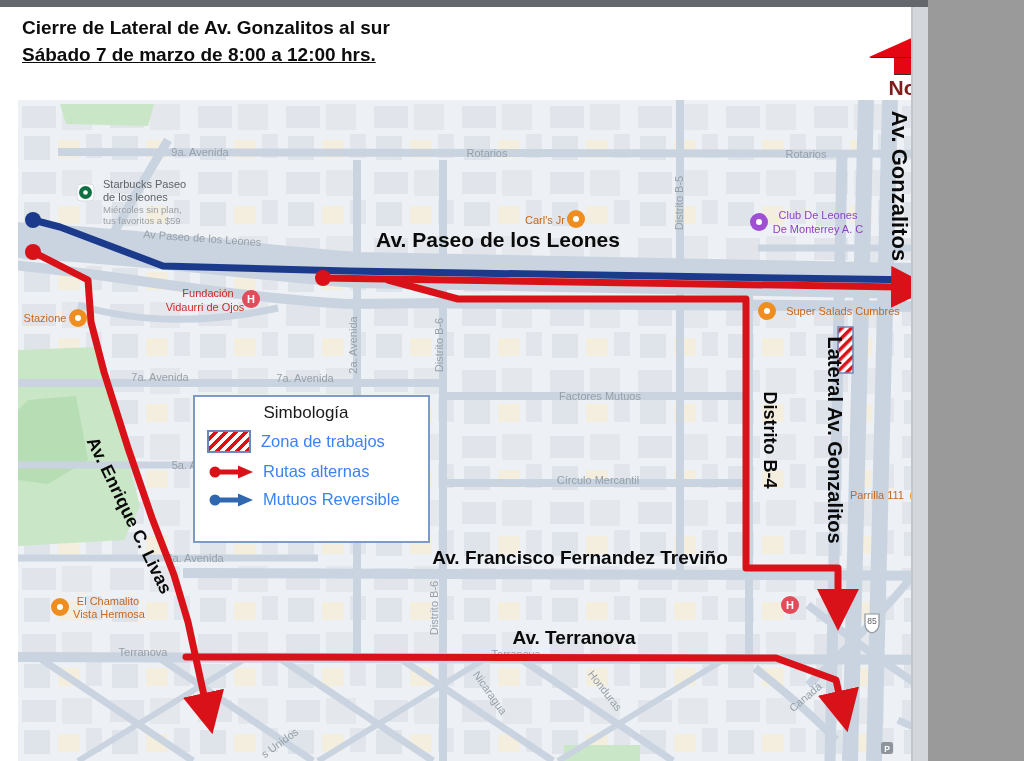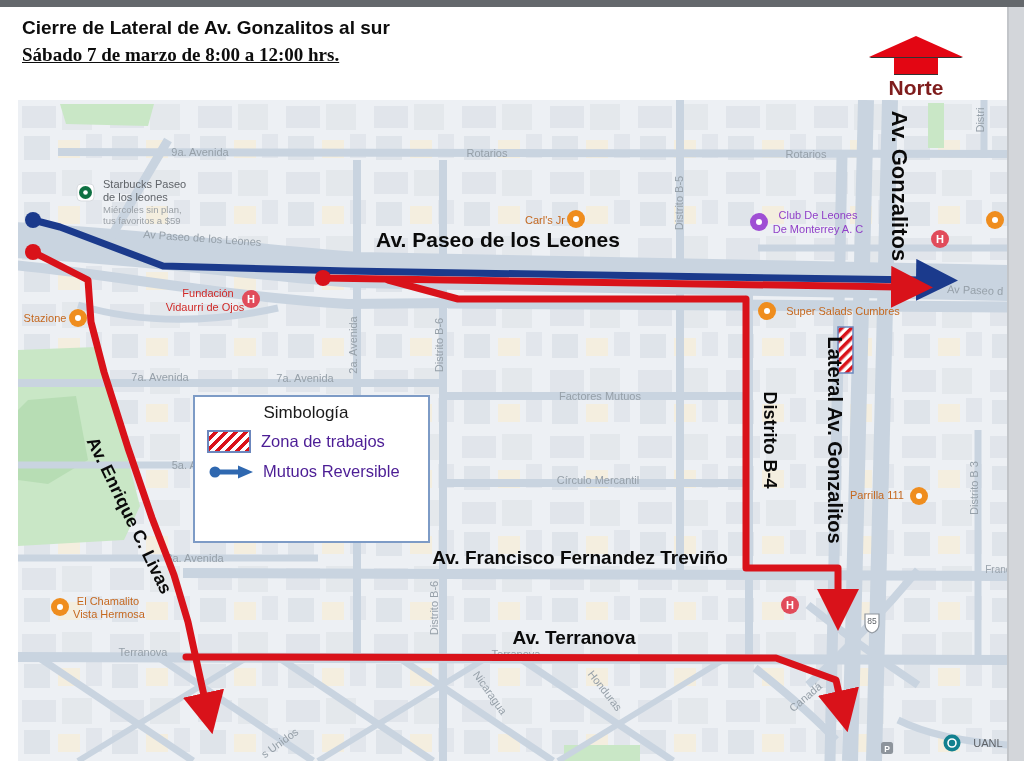--- a/index.html
+++ b/index.html
@@ -1,22 +1,22 @@
 <!DOCTYPE html>
 <html style="--route-red: #d9121a; --route-blue: #1b3a8c; --legend-arrow-blue: #2f68b0; --north-red: #e30613; --work-zone-border: #6b86bd;"><head>
 <meta charset="utf-8">
 <style>
   html,body{margin:0;padding:0;background:#9a9a9a;}
-  .page{position:relative;width:1024px;height:761px;background:#ffffff;overflow:hidden;
+  .page{position:relative;width:928px;height:761px;background:#ffffff;overflow:hidden;
         font-family:"Liberation Sans",sans-serif;}
   .top-strip{position:absolute;left:0;top:0;width:1024px;height:7px;background:#64686c;}
   .right-strip{position:absolute;right:0;top:7px;width:15px;height:754px;background:#d3d6da;border-left:2px solid #c2c5c9;}
   .header{position:absolute;left:22px;top:14px;width:830px;color:#0d0d0d;}
   .header .t{font-size:19px;font-weight:bold;line-height:27px;white-space:nowrap;}
-  .header .t.u{text-decoration:underline;font-family:Liberation Serif, serif;}
+  .header .t.u{text-decoration:underline;}
   .north{position:absolute;left:866px;top:36px;width:100px;text-align:center;}
   .north .head{width:0;height:0;margin:0 auto;border-left:47px solid transparent;border-right:47px solid transparent;border-bottom:21px solid var(--north-red,#e30613);filter:drop-shadow(0 1px 0 #333);}
   .north .shaft{width:44px;height:17px;margin:0 auto;background:var(--north-red,#e30613);box-shadow:0 1px 0 #333;}
   .north .cap{font-size:21px;font-weight:bold;color:#7f1d1d;margin-top:2px;}
   .mapwrap{position:absolute;left:18px;top:100px;width:990px;height:661px;}
   svg text{font-family:"Liberation Sans",sans-serif;}
   .lbl{font-size:11px;fill:#96a0a9;}
   .lbl2{font-size:10px;fill:#9aa3ac;}
   .poi-gray{font-size:11px;fill:#5f6368;}
   .poi-promo{font-size:9.5px;fill:#9aa0a6;}
@@ -24,21 +24,21 @@
   .poi-red{font-size:11px;fill:#d02a28;}
   .poi-purple{font-size:11px;fill:#9040c8;}
   .bold-lbl{font-weight:bold;fill:#0a0a0a;}
   .road{stroke:#c9d4e0;fill:none;}
   .rb{stroke:var(--route-blue,#1b3a8c);stroke-width:7;fill:none;stroke-linejoin:round;stroke-linecap:round;}
   .rr{stroke:var(--route-red,#d9121a);stroke-width:7;fill:none;stroke-linejoin:round;stroke-linecap:round;}
   .legend{position:absolute;left:193px;top:395px;width:237px;height:148px;background:#ffffff;
           border:2px solid #7d9bc6;box-sizing:border-box;padding:6px 23px 4px 12px;z-index:5;}
   .legend .ltitle{text-align:center;font-size:17px;color:#1a1a1a;margin-bottom:7px;}
   .lrow{display:flex;align-items:center;margin-bottom:9px;}
-  .lrow .txt{font-size:16.5px;color:#4c1d95;margin-left:10px;}
+  .lrow .txt{font-size:16.5px;color:#3b82f6;margin-left:10px;}
   .hatch-sw{width:44px;height:23px;border:2px solid #6b86bd;box-sizing:border-box;
             background:repeating-linear-gradient(135deg,#ffffff 0 3.5px,var(--route-red,#d9121a) 3.5px 7px);}
 </style>
 </head>
 <body>
 
 <div class="page">
   <div class="top-strip"></div>
 
   <div class="header">
@@ -240,20 +240,28 @@
   </div>
 
   <div class="legend">
     <div class="ltitle">Simbología</div>
     <div class="lrow">
       <div class="hatch-sw"></div>
       <div class="txt">Zona de trabajos</div>
     </div>
     <div class="lrow">
       <svg width="46" height="16">
+        <line x1="8" y1="8" x2="33" y2="8" style="stroke:var(--route-red,#d9121a)" stroke-width="5"></line>
+        <circle cx="8" cy="8" r="5.5" style="fill:var(--route-red,#d9121a)"></circle>
+        <polygon points="31,1.5 46,8 31,14.5" style="fill:var(--route-red,#d9121a)"></polygon>
+      </svg>
+      <div class="txt">Rutas alternas</div>
+    </div>
+    <div class="lrow">
+      <svg width="46" height="16">
         <line x1="8" y1="8" x2="33" y2="8" style="stroke:var(--legend-arrow-blue,#2f68b0)" stroke-width="5"></line>
         <circle cx="8" cy="8" r="5.5" style="fill:var(--legend-arrow-blue,#2f68b0)"></circle>
         <polygon points="31,1.5 46,8 31,14.5" style="fill:var(--legend-arrow-blue,#2f68b0)"></polygon>
       </svg>
       <div class="txt">Mutuos Reversible</div>
     </div>
   </div>
 
   <div class="right-strip"></div>
 </div>

